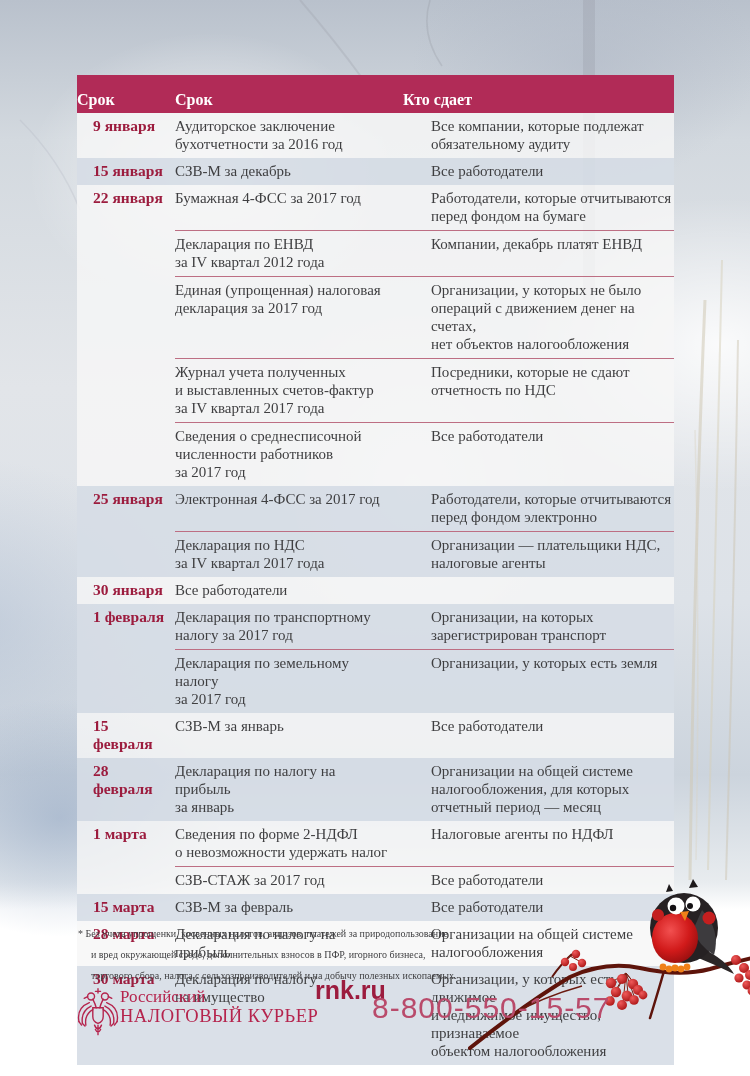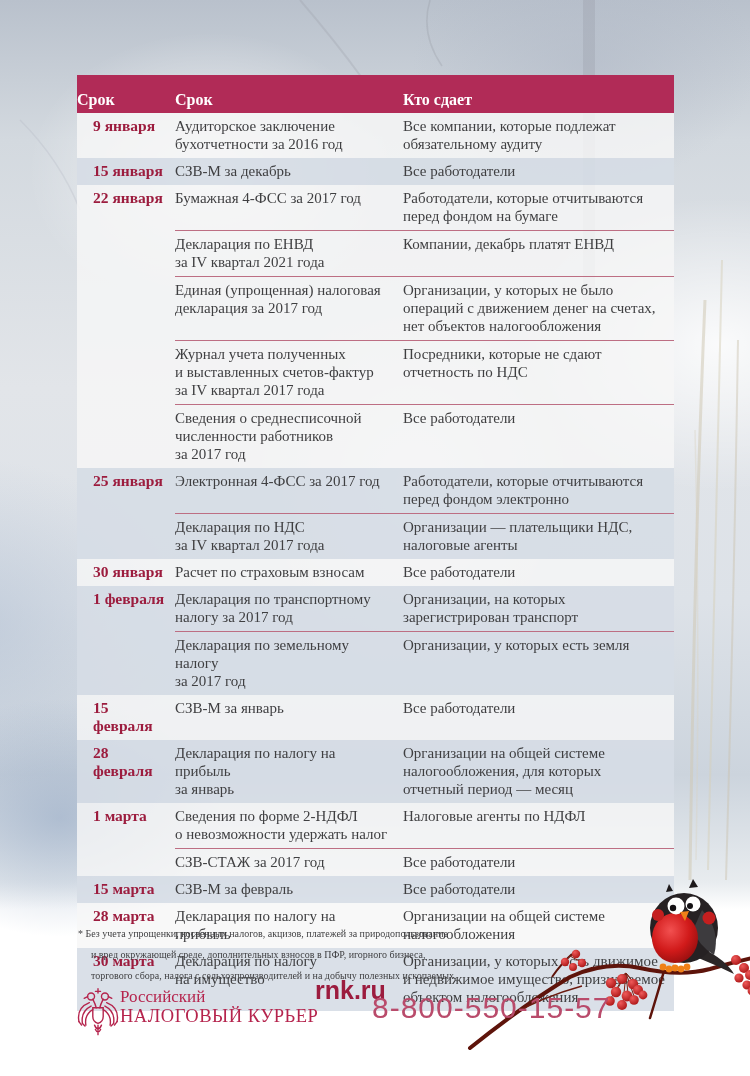--- a/index.html
+++ b/index.html
@@ -28,21 +28,21 @@
   .col-date{width:98px; box-sizing:border-box; padding-left:16px;}
   .col-report{width:228px; box-sizing:border-box;}
   .col-who{flex:1; box-sizing:border-box;}
   .group{display:flex;}
   .g-light{background:rgba(246,247,247,.82);}
   .g-dark{background:rgba(214,221,229,.90);}
   .cell{font-size:15px; line-height:18px; white-space:pre-line;}
   .date{width:98px; box-sizing:border-box; padding:4px 4px 5px 16px;
         font-weight:bold; color:var(--date-text,#9c1c3e); font-size:15.5px;}
   .entries{flex:1; display:flex; flex-direction:column;}
-  .entry{display:flex;}
+  .entry{display:flex;gap:28px;}
   .entry + .entry{border-top:1px solid var(--separator,#bd6e83);}
   .report{width:228px; box-sizing:border-box; padding:4px 14px 5px 0;}
   .who{flex:1; box-sizing:border-box; padding:4px 0 5px 0;}
   
   .footnote{
     position:absolute; left:78px; top:923px; width:505px;
     font-size:10px; line-height:21px; white-space:pre-line;
     padding-left:13px; text-indent:-13px; color:var(--body-text,#3f3f41);
   }
   
@@ -110,21 +110,21 @@
         <div class="group g-light">
           <div class="cell date">22 января</div>
           <div class="entries">
             <div class="entry">
               <div class="cell report">Бумажная 4-ФСС за 2017 год</div>
               <div class="cell who">Работодатели, которые отчитываются
 перед фондом на бумаге</div>
             </div>
             <div class="entry">
               <div class="cell report">Декларация по ЕНВД
-за IV квартал 2021 года</div>
+за IV квартал 2012 года</div>
               <div class="cell who">Компании, декабрь платят ЕНВД</div>
             </div>
             <div class="entry">
               <div class="cell report">Единая (упрощенная) налоговая
 декларация за 2017 год</div>
               <div class="cell who">Организации, у которых не было
 операций с движением денег на счетах,
 нет объектов налогообложения</div>
             </div>
             <div class="entry">
@@ -155,21 +155,20 @@
 за IV квартал 2017 года</div>
               <div class="cell who">Организации — плательщики НДС,
 налоговые агенты</div>
             </div>
           </div>
         </div>
         <div class="group g-light">
           <div class="cell date">30 января</div>
           <div class="entries">
             <div class="entry">
-              <div class="cell report">Расчет по страховым взносам</div>
               <div class="cell who">Все работодатели</div>
             </div>
           </div>
         </div>
         <div class="group g-dark">
           <div class="cell date">1 февраля</div>
           <div class="entries">
             <div class="entry">
               <div class="cell report">Декларация по транспортному
 налогу за 2017 год</div>

